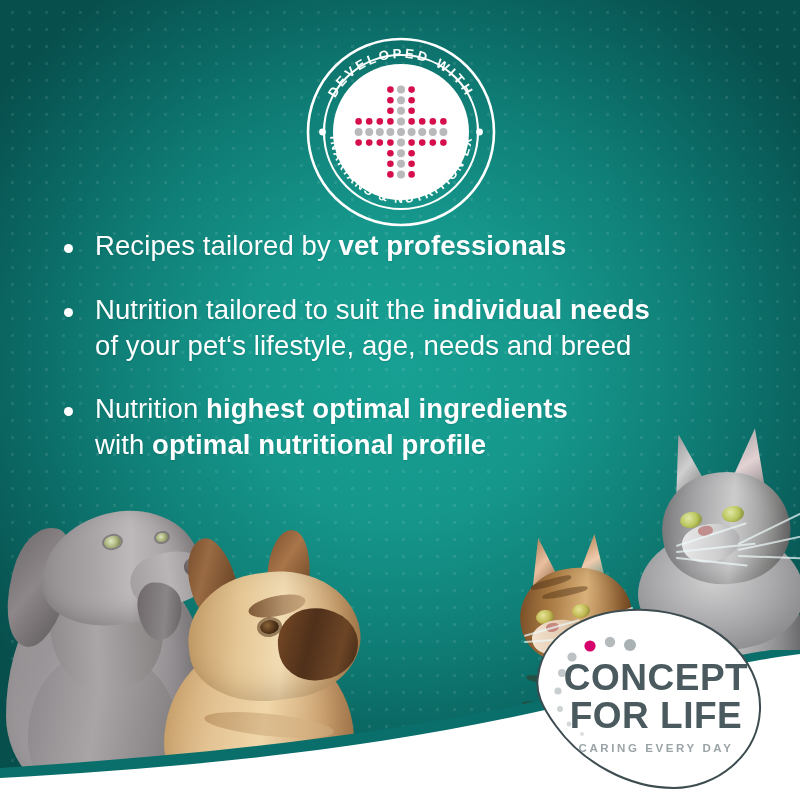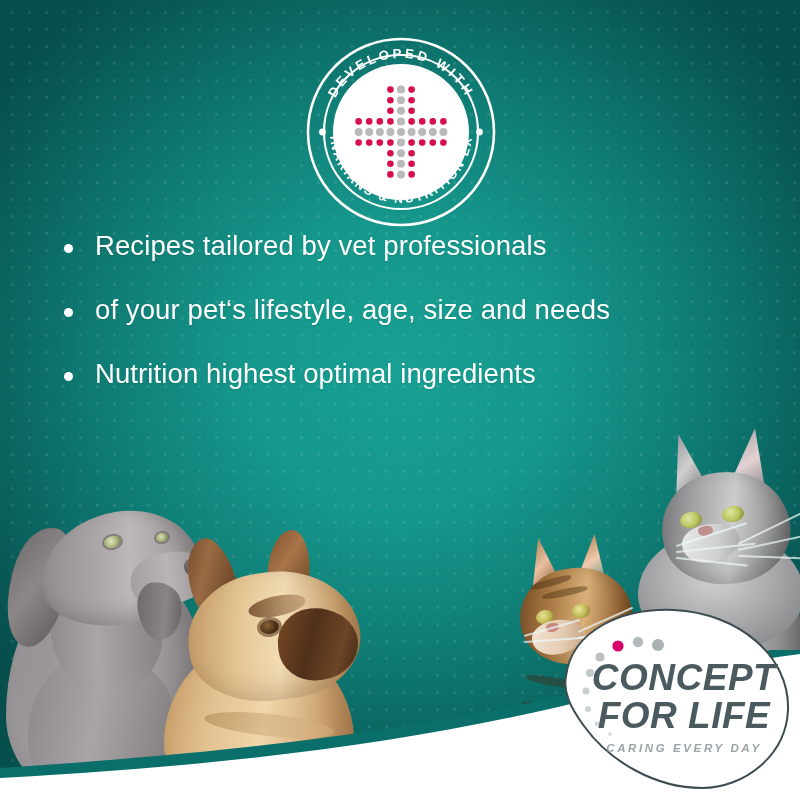--- a/index.html
+++ b/index.html
@@ -262,25 +262,25 @@
   }
   .bullet-dot{
     width:9px;height:9px;border-radius:50%;background:#ffffff;
     flex:0 0 auto;margin-top:16px;
   }
   .bullet-text{
     font-size:27.5px;line-height:1.30;font-weight:400;
     letter-spacing:.1px;
     text-shadow:0 1px 2px rgba(0,0,0,.12);
   }
-  .bullet-text b{font-weight:400;}
+  .bullet-text b{font-weight:700;}
 
   
   #cfl-logo{
-    position:absolute;left:552px;top:606px;width:244px;height:186px;font-style:italic;
+    position:absolute;left:524px;top:606px;width:244px;height:186px;
   }
   #cfl-logo svg{display:block;}
 </style>
 </head>
 <body>
 
 <div id="poster">
 
   <div id="dots-texture"></div>
 
@@ -432,27 +432,29 @@
   <div id="bullets">
       <div class="bullet-row">
         <div class="bullet-dot"></div>
         <div class="bullet-text">
           <div><span>Recipes tailored by </span><b>vet professionals</b></div>
         </div>
       </div>
       <div class="bullet-row">
         <div class="bullet-dot"></div>
         <div class="bullet-text">
-          <div><span>of your pet‘s lifestyle, age, size and needs</span></div>
+          <div><span>Nutrition tailored to suit the </span><b>individual needs</b></div>
+          <div><span>of your pet‘s lifestyle, age, needs and breed</span></div>
         </div>
       </div>
       <div class="bullet-row">
         <div class="bullet-dot"></div>
         <div class="bullet-text">
           <div><span>Nutrition </span><b>highest optimal ingredients</b></div>
+          <div><span>with </span><b>optimal nutritional profile</b></div>
         </div>
       </div>
     </div>
 
   <div id="cfl-logo">
     <svg width="244" height="186" viewBox="0 0 244 186">
       <path d="M14,70 C20,24 70,2 122,4 C186,7 238,50 236,104 C234,150 192,182 150,182
                C104,182 58,156 32,120 C18,101 11,86 14,70 Z" fill="#ffffff" stroke="#3d4c50" stroke-width="2"></path>
 
       <g>

